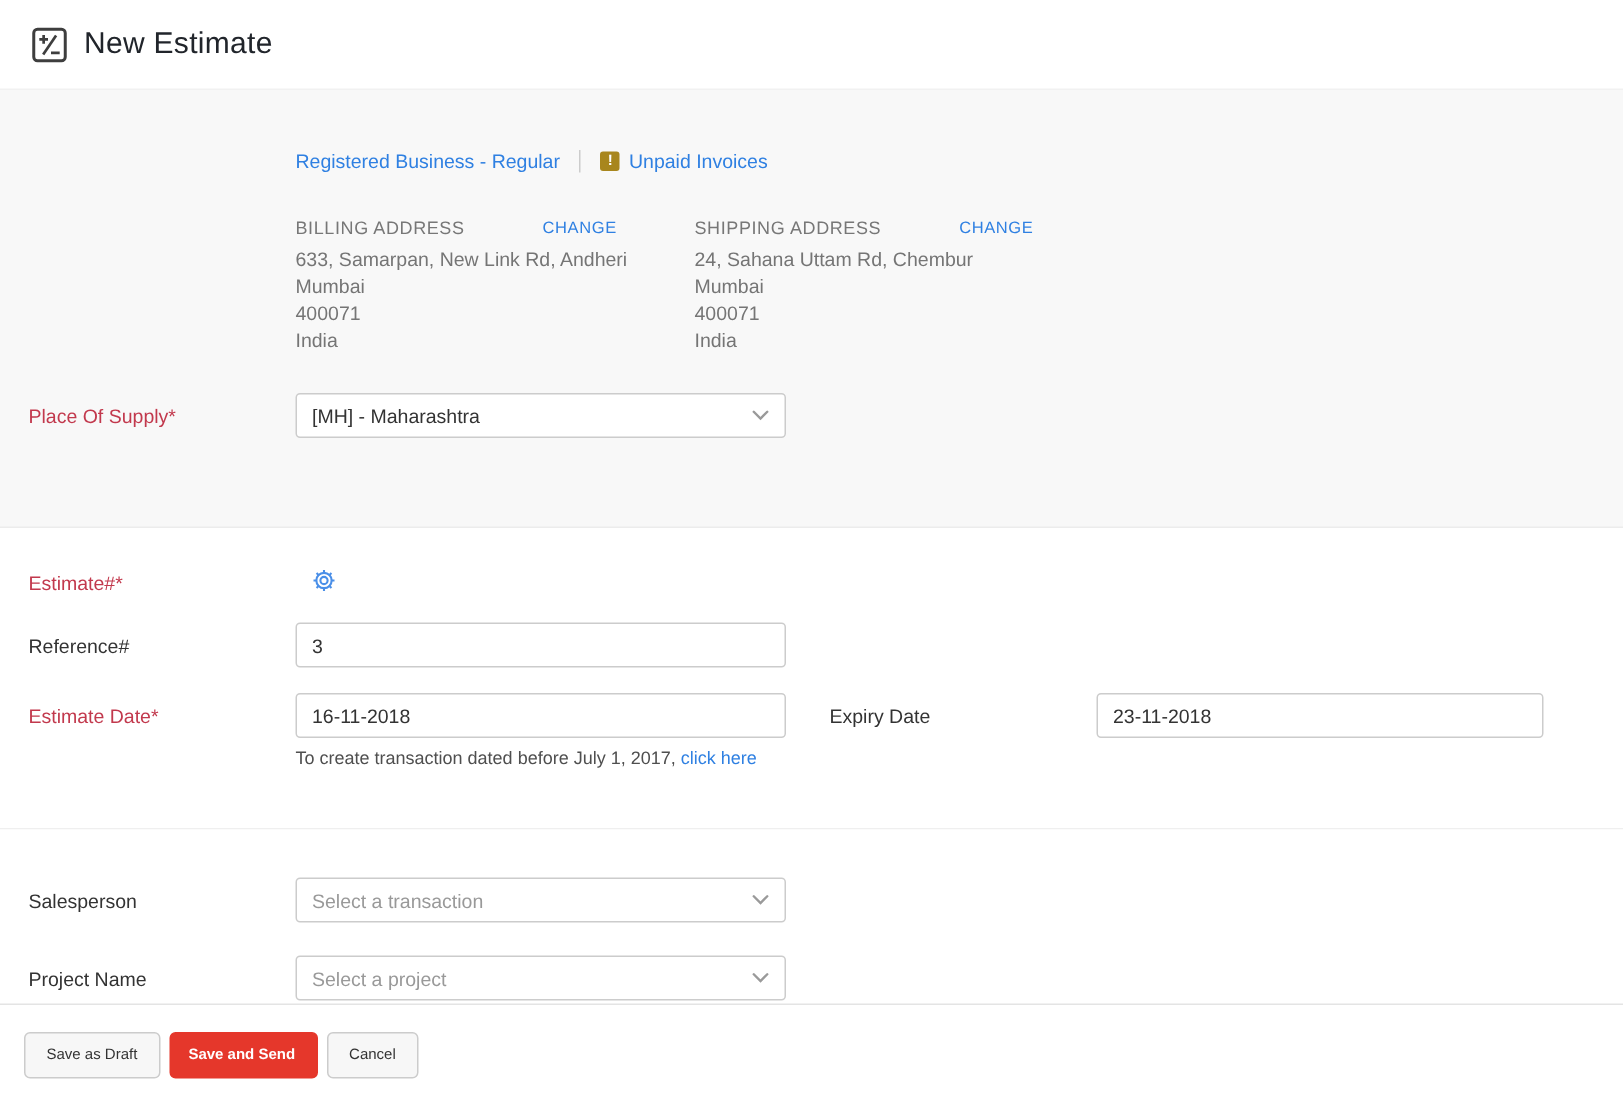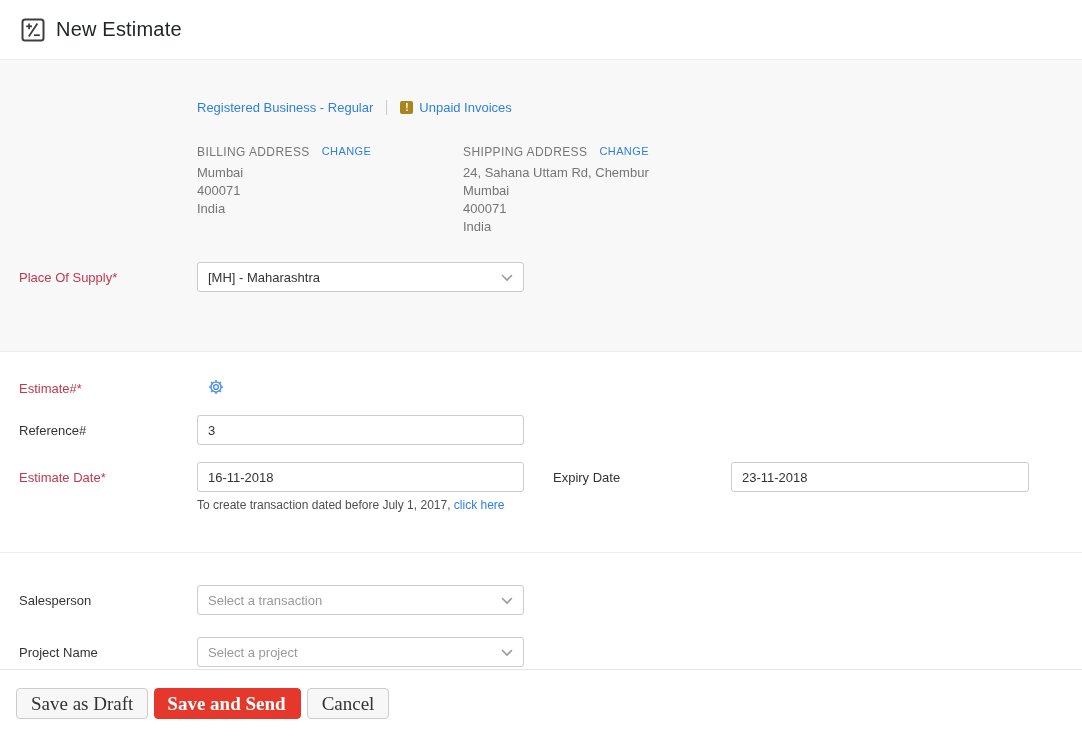--- a/index.html
+++ b/index.html
@@ -47,38 +47,38 @@
   .inr-badge{margin-left:7px;background:var(--badge-green);color:#fff;font-size:11px;font-weight:700;line-height:1;padding:4px 6px;border-radius:3px;letter-spacing:.3px;}
 
   .links-row{margin-left:178px;margin-top:8px;display:flex;align-items:center;font-size:13px;}
   .blue-link{color:var(--link-blue);text-decoration:none;cursor:pointer;}
   .pipe{width:1px;height:15px;background:#ccc;margin:0 13px;}
   .warn-ic{width:13px;height:13px;border-radius:2px;background:var(--warning-gold);color:#fff;font-size:10px;font-weight:700;display:inline-flex;align-items:center;justify-content:center;margin-right:6px;line-height:1;}
 
   
   .addr-row{margin-left:178px;margin-top:30px;display:flex;}
   .addr-col{width:266px;}
-  .addr-head{display:flex;margin-bottom:5px;}
+  .addr-head{display:flex;align-items:center;margin-bottom:5px;gap:40px;}
   .addr-caps{font-size:12px;color:#777;letter-spacing:.4px;}
   .change-link{font-size:11px;color:var(--link-blue);margin-left:12px;text-decoration:none;cursor:pointer;letter-spacing:.4px;}
   .addr-line{font-size:13px;color:#757575;line-height:18px;}
 
   .pos-row{margin-top:26px;}
   .gap17{margin-top:17px;}
 
   
   .gear-btn{background:none;border:none;margin-left:11px;cursor:pointer;display:flex;align-items:center;padding:0;}
 
   .expiry-lbl{width:178px;margin-left:29px;font-size:13px;color:#333;flex:0 0 auto;}
   .helper-row{margin-left:178px;margin-top:6px;font-size:12px;color:#4f4f4f;}
   .helper-row a{font-size:12px;}
   .gap22{margin-top:22px;}
 
   
-  .btn{height:31px;padding:0 14px;font-size:19px;border-radius:4px;cursor:pointer;font-family:Liberation Serif, serif;display:inline-flex;align-items:center;}
+  .btn{height:31px;padding:0 14px;font-size:10px;border-radius:4px;cursor:pointer;font-family:Liberation Sans, sans-serif;display:inline-flex;align-items:center;}
   .btn-sec{background:#f7f7f7;border:1px solid #ccc;color:#333;}
   .btn-pri{background:var(--accent-red);border:1px solid var(--accent-red);color:#fff;font-weight:700;margin-left:6px;margin-right:6px;padding-left:12px;}
 </style>
 </head>
 <body>
 
 <div class="page">
 
   <div class="hdr">
     <span class="hdr-icon">
@@ -102,20 +102,21 @@
       <span class="warn-ic">!</span>
       <a class="blue-link">Unpaid Invoices</a>
     </div>
 
     <div class="addr-row">
       <div class="addr-col">
         <div class="addr-head">
           <span class="addr-caps">BILLING ADDRESS</span>
           <a class="change-link">CHANGE</a>
         </div>
+        <div class="addr-line">633, Samarpan, New Link Rd, Andheri</div>
         <div class="addr-line">Mumbai</div>
         <div class="addr-line">400071</div>
         <div class="addr-line">India</div>
       </div>
       <div class="addr-col">
         <div class="addr-head">
           <span class="addr-caps">SHIPPING ADDRESS</span>
           <a class="change-link">CHANGE</a>
         </div>
         <div class="addr-line">24, Sahana Uttam Rd, Chembur</div>

